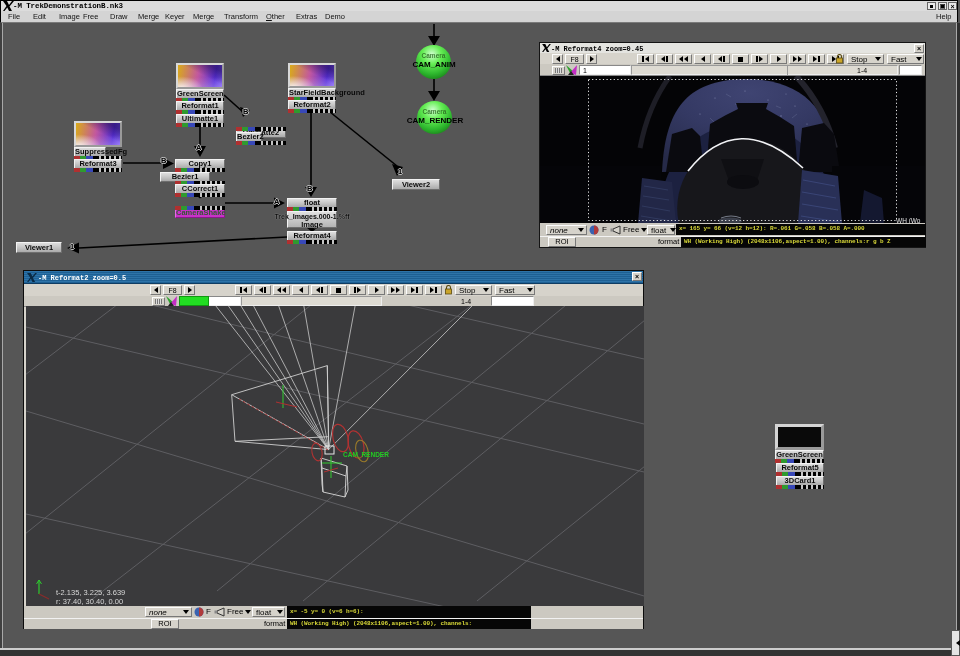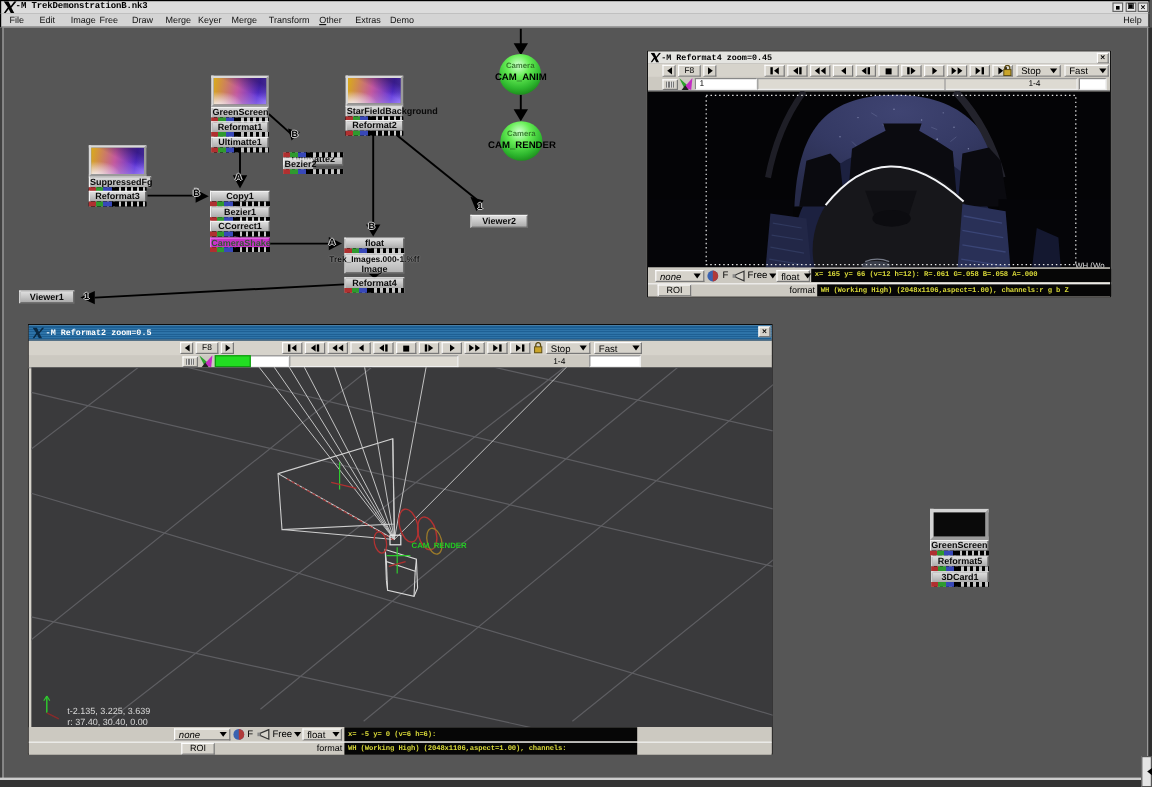--- a/index.html
+++ b/index.html
@@ -122,37 +122,37 @@
   <div class="nb" style="left:176px;top:114px;width:48px">Ultimatte1</div>
   <div class="chips" style="left:176px;top:123px;width:48px"></div>
 
   <div class="thumb" style="left:288px;top:63px;width:48px;height:25px"></div>
   <div class="nb" style="left:288px;top:88px;width:48px;overflow:visible"><span style="position:relative;left:0">StarFieldBackground</span></div>
   <div class="chips" style="left:288px;top:97px;width:48px"></div>
   <div class="nb" style="left:288px;top:100px;width:48px">Reformat2</div>
   <div class="chips" style="left:288px;top:109px;width:48px"></div>
 
   <div class="thumb" style="left:74px;top:121px;width:48px;height:26px"></div>
-  <div class="nb" style="left:74px;top:147px;width:52px;overflow:visible"><span style="position:relative">SuppressedFg</span></div>
+  <div class="nb" style="left:74px;top:147px;width:32px;overflow:visible"><span style="position:relative">SuppressedFg</span></div>
   <div class="chips" style="left:74px;top:156px;width:48px"></div>
   <div class="nb" style="left:74px;top:159px;width:48px">Reformat3</div>
   <div class="chips" style="left:74px;top:168px;width:48px"></div>
 
   <div class="nb" style="left:236px;top:128px;width:50px">Ultimatte2</div>
   <div class="chips" style="left:236px;top:127px;width:50px"></div>
   <div class="nb" style="left:236px;top:132px;width:26px">Bezier2</div>
   <div class="chips" style="left:236px;top:141px;width:50px"></div>
 
   <div class="nb" style="left:175px;top:159px;width:50px">Copy1</div>
   <div class="chips" style="left:175px;top:168px;width:50px"></div>
-  <div class="nb" style="left:175px;top:172px;width:50px">Bezier1</div>
+  <div class="nb" style="left:160px;top:172px;width:50px">Bezier1</div>
   <div class="chips" style="left:175px;top:181px;width:50px"></div>
   <div class="nb" style="left:175px;top:184px;width:50px">CCorrect1</div>
   <div class="chips" style="left:175px;top:193px;width:50px"></div>
-  <div class="nb" style="left:175px;top:198px;width:50px;background:#c832c8;border-color:#e86ae8 #8a1a8a #8a1a8a #e86ae8;color:#355535">CameraShake</div>
+  <div class="nb" style="left:175px;top:208px;width:50px;background:#c832c8;border-color:#e86ae8 #8a1a8a #8a1a8a #e86ae8;color:#355535">CameraShake</div>
   <div class="chips" style="left:175px;top:206px;width:50px"></div>
 
   <div class="nb" style="left:287px;top:198px;width:50px">float</div>
   <div class="chips" style="left:287px;top:207px;width:50px"></div>
   <div class="abs" style="left:287px;top:211px;width:50px;height:17px;background:linear-gradient(180deg,#e0e0e0,#b4b4b4);border:1px solid #6e6e6e;border-top-color:#f2f2f2;border-left-color:#f2f2f2;box-sizing:border-box"></div>
   <div class="lbl" style="left:312px;top:213px;transform:translateX(-50%);font-size:7px">Trek_Images.000-1.%ff</div>
   <div class="lbl" style="left:312px;top:221px;transform:translateX(-50%)">Image</div>
   <div class="nb" style="left:287px;top:231px;width:50px">Reformat4</div>
   <div class="chips" style="left:287px;top:240px;width:50px"></div>
 

